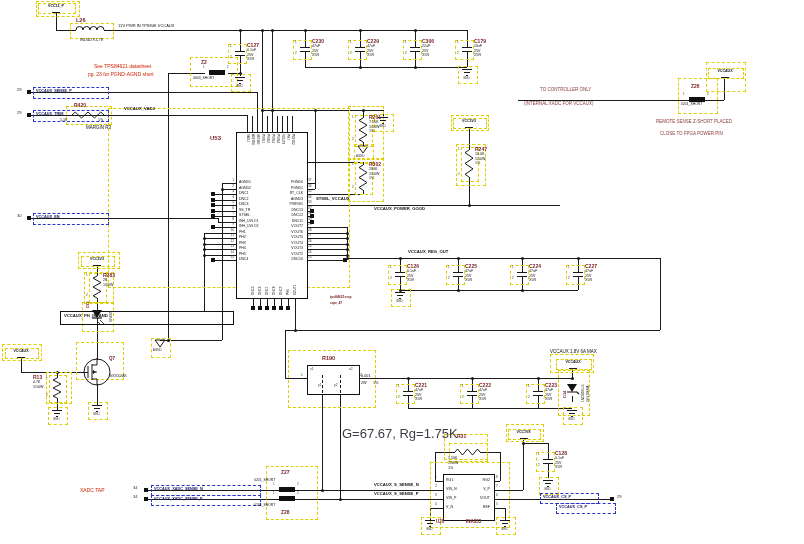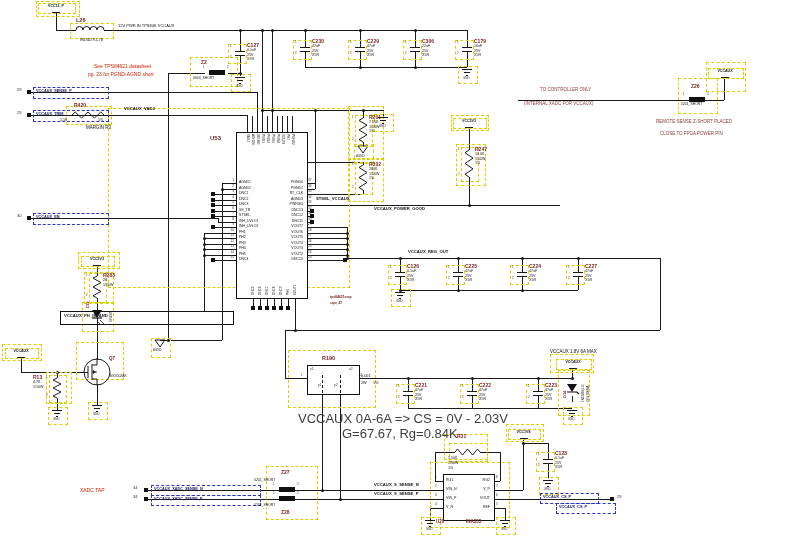--- a/index.html
+++ b/index.html
@@ -331,22 +331,21 @@
     <span class="lbl lbl" style="left: 80px; top: 38px; position: absolute; font-size: 4px;">IND4D7U-78</span>
     <span class="lbl note" style="left: 94px; top: 64px; position: absolute; font-size: 5px;">See TPS84621 datasheet</span>
     <span class="lbl note" style="left: 88px; top: 72px; position: absolute; font-size: 5px;">pg. 23 for PGND-AGND short</span>
     <span class="lbl lbl" style="left: 86px; top: 126px; position: absolute; font-size: 4.5px;">MARGIN R3</span>
     <span class="lbl note2" style="left: 540px; top: 88px; position: absolute; font-size: 4.5px;">TO CONTROLLER ONLY</span>
     <span class="lbl note2" style="left: 524px; top: 102px; position: absolute; font-size: 4.5px;">(INTERNAL XADC FOR VCCAUX)</span>
     <span class="lbl note2" style="left: 656px; top: 120px; position: absolute; font-size: 4.5px;">REMOTE SENSE Z-SHORT PLACED</span>
     <span class="lbl note2" style="left: 660px; top: 132px; position: absolute; font-size: 4.5px;">CLOSE TO FPGA POWER PIN</span>
     <span class="lbl lbl" style="left: 550px; top: 350px; position: absolute; font-size: 4.5px;">VCCAUX 1.8V 6A MAX</span>
     <span class="lbl note" style="left: 80px; top: 488px; position: absolute; font-size: 5px;">XADC TAP</span>
-    <span class="lbl big" style="left: 298px; top: 412px; position: absolute; font-size: 13px;">VCCAUX 0A-6A =&gt; CS = 0V - 2.03V</span>
-    <span class="lbl big" style="left: 342px; top: 427px; position: absolute; font-size: 13px;">G=67.67, Rg=0.84K</span>
+    <span class="lbl big" style="left: 342px; top: 427px; position: absolute; font-size: 13px;">G=67.67, Rg=1.75K</span>
     <div class="wire" style="left: 240px; top: 30px; width: 1px; height: 21px; position: absolute;"></div>
     <div class="wire" style="left: 240px; top: 55px; width: 1px; height: 21px; position: absolute;"></div>
     <div class="wire" style="left: 235px; top: 51px; width: 10px; height: 1px; position: absolute;"></div>
     <div class="wire" style="left: 235px; top: 55px; width: 10px; height: 1px; position: absolute;"></div>
     <div class="hl" style="left: 228px; top: 44px; width: 17px; height: 18px; position: absolute;"></div>
     <span class="lbl ref" style="left: 247px; top: 43px; position: absolute; font-size: 5px;">C127</span>
     <span class="lbl " style="left: 247px; top: 49px; position: absolute; font-size: 3.6px;">0.1uF</span>
     <span class="lbl " style="left: 247px; top: 53.6px; position: absolute; font-size: 3.6px;">25V</span>
     <span class="lbl " style="left: 247px; top: 58.2px; position: absolute; font-size: 3.6px;">X5R</span>
     <span class="lbl pinnum" style="left: 230px; top: 45px; position: absolute; font-size: 3px;">1</span>

